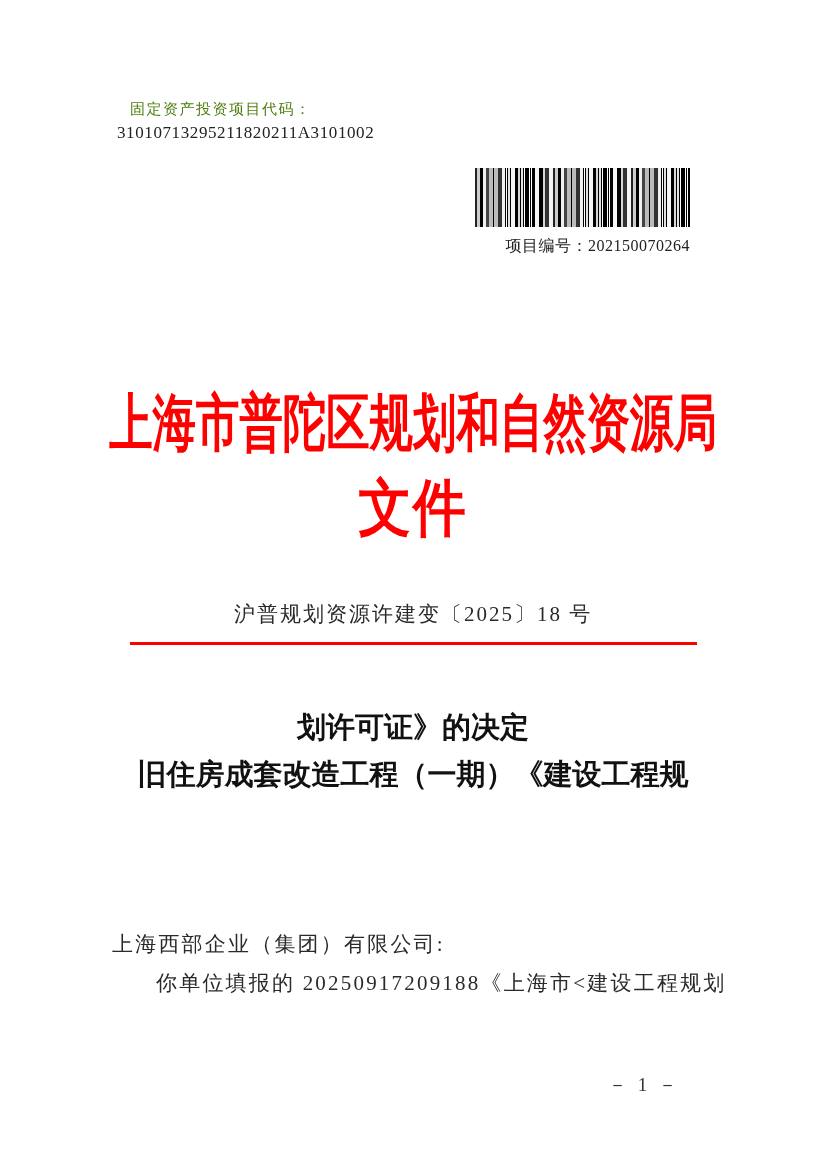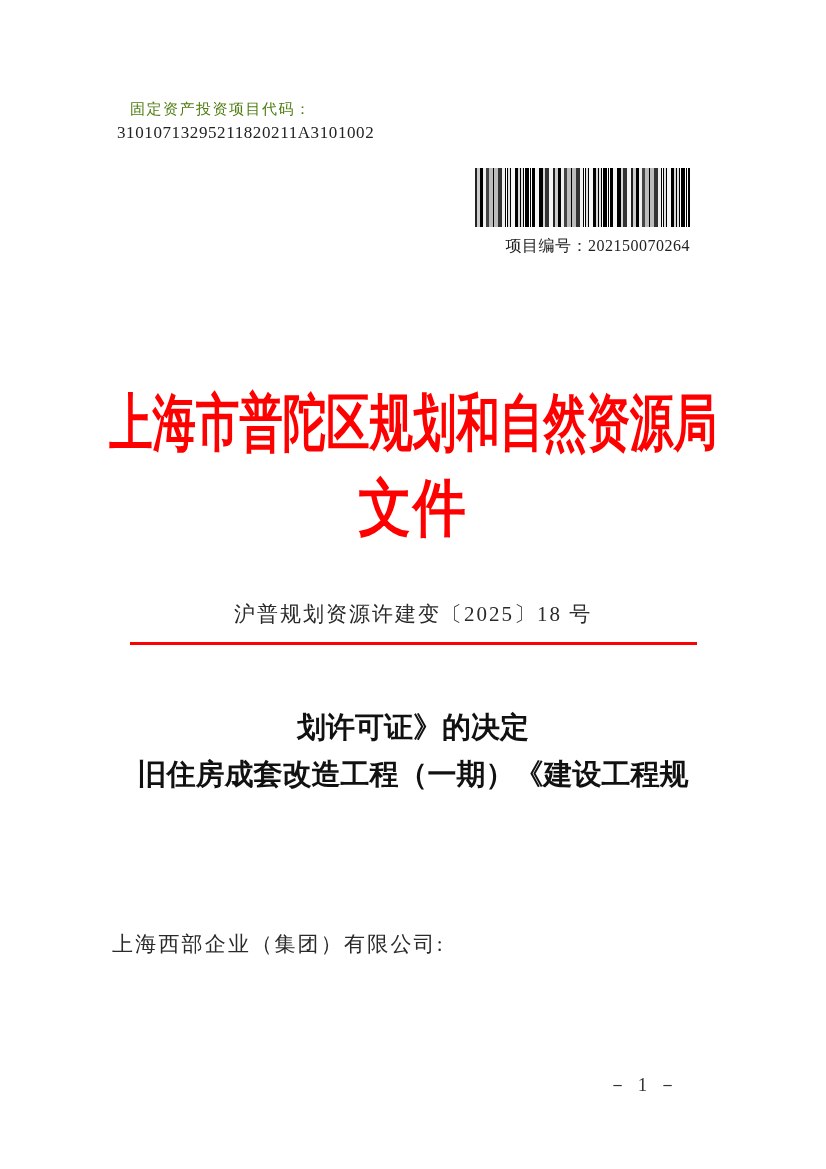--- a/index.html
+++ b/index.html
@@ -241,17 +241,18 @@
 
   <div class="red-rule"></div>
 
   <div class="doc-title">
     <div>划许可证》的决定</div>
     <div>旧住房成套改造工程（一期）《建设工程规</div>
   </div>
 
   <div class="body-text">
     <div class="line">上海西部企业（集团）有限公司:</div>
+    <div class="line indent">你单位填报的 20250917209188《上海市&lt;建设工程规划</div>
   </div>
 
   <div class="page-number">－ 1 －</div>
 
 </div>
 
 </body></html>

